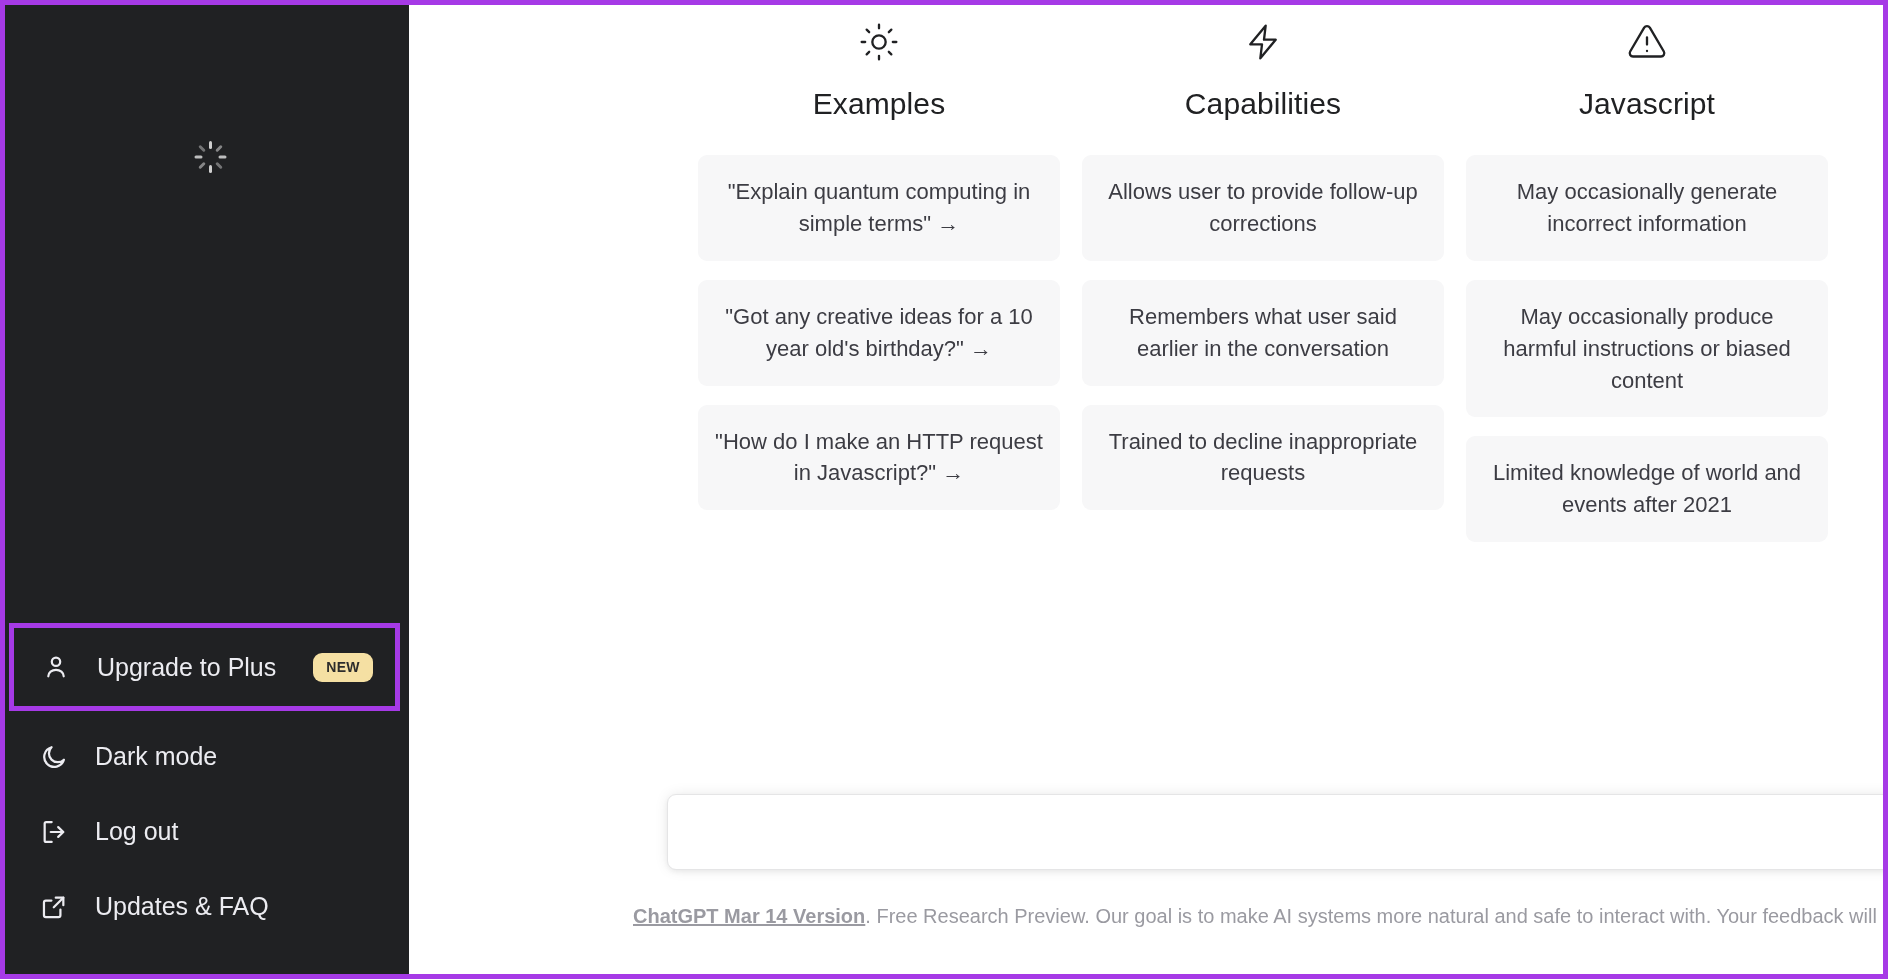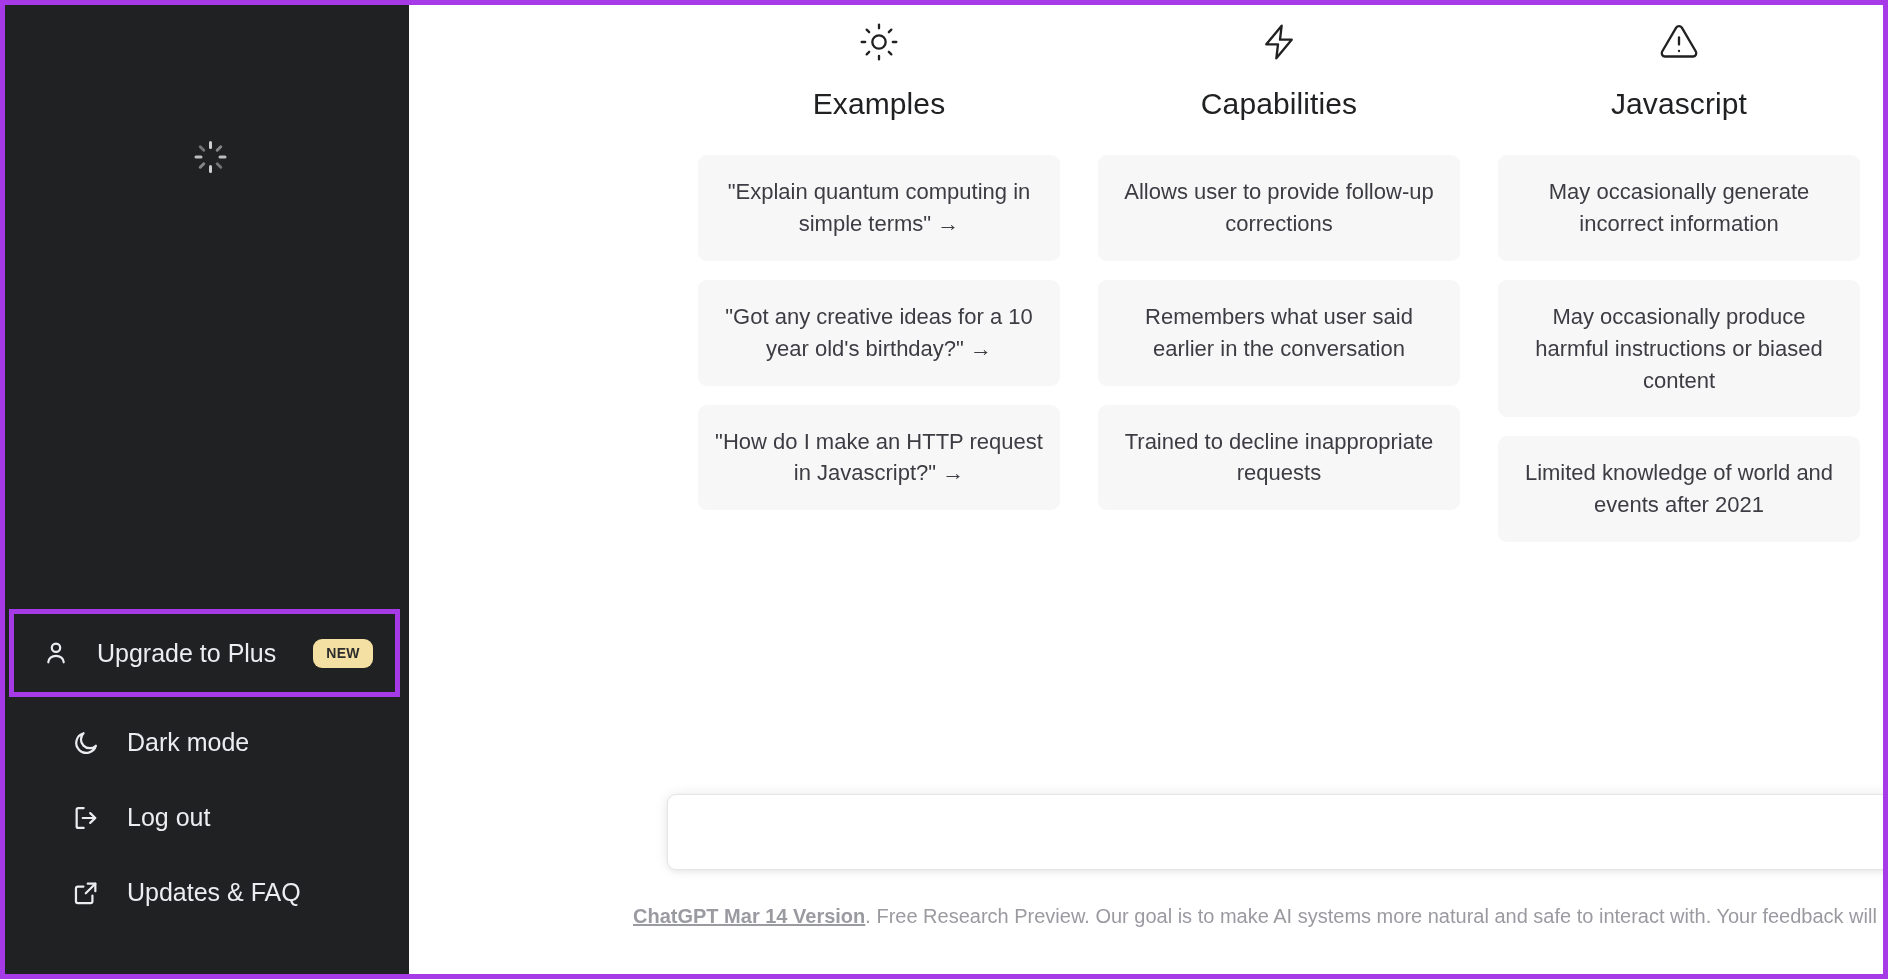--- a/index.html
+++ b/index.html
@@ -63,35 +63,34 @@
   .spinner i:nth-child(1){ transform: rotate(0deg);   opacity:.95 }
   .spinner i:nth-child(2){ transform: rotate(45deg);  opacity:.55 }
   .spinner i:nth-child(3){ transform: rotate(90deg);  opacity:.85 }
   .spinner i:nth-child(4){ transform: rotate(135deg); opacity:.45 }
   .spinner i:nth-child(5){ transform: rotate(180deg); opacity:.95 }
   .spinner i:nth-child(6){ transform: rotate(225deg); opacity:.55 }
   .spinner i:nth-child(7){ transform: rotate(270deg); opacity:.85 }
   .spinner i:nth-child(8){ transform: rotate(315deg); opacity:.45 }
 
   .sidebar-bottom {
-    padding-bottom: 44px;
+    padding-bottom: 30px;
   }
 
   .nav-item {
     display: flex;
     align-items: center;
     gap: 26px;
     height: 75px;
     padding: 0 34px;
     color: #ececf1;
     font-size: 25px;
     font-weight: 400;
     cursor: pointer;
     position: relative;
-    margin-left: 32px;
   }
   .nav-item .nav-ico {
     width: 30px; height: 30px;
     flex: 0 0 30px;
     display: flex; align-items: center; justify-content: center;
   }
   .nav-item .nav-ico svg { display: block; }
   .nav-label { white-space: nowrap; }
 
   
@@ -120,21 +119,21 @@
     right: 0; bottom: 0;
     background: #ffffff;
     overflow: hidden;
   }
 
   .columns {
     position: absolute;
     left: 0;
     top: 14px;
     display: flex;
-    gap: 38px;
+    gap: 22px;
     padding-left: 289px;
   }
 
   .column {
     width: 362px;
     flex: 0 0 362px;
     display: flex;
     flex-direction: column;
     align-items: center;
   }

